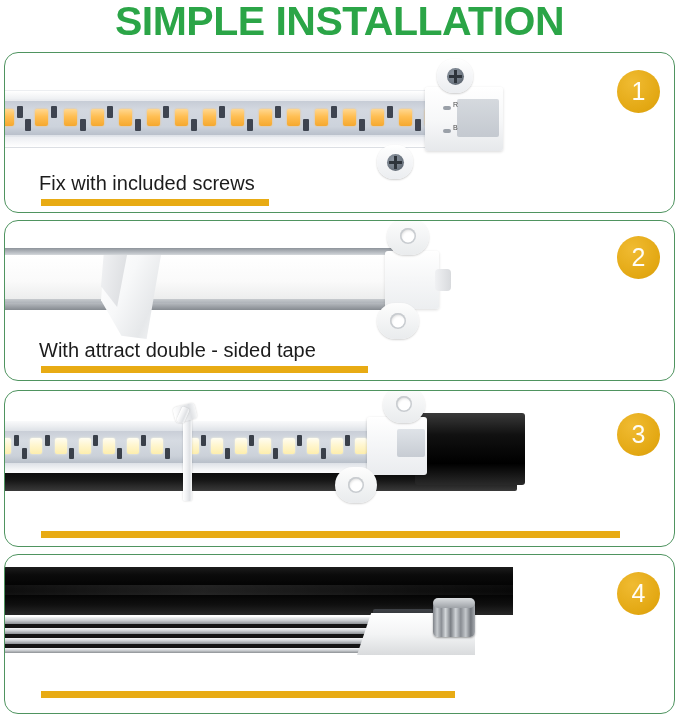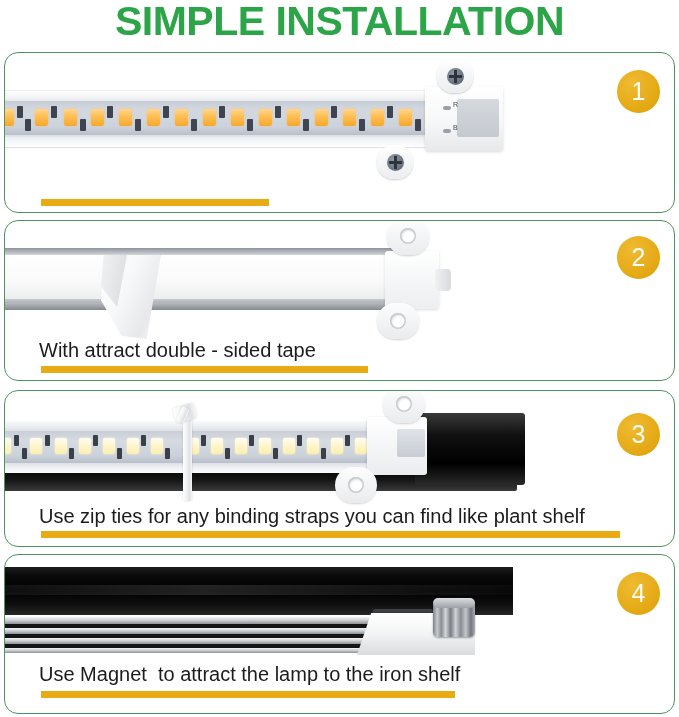--- a/index.html
+++ b/index.html
@@ -470,20 +470,21 @@
 
       <div class="bracket bracket-top">
         <div class="screw" style="left:10px; top:9px;"></div>
       </div>
       <div class="bracket bracket-bot">
         <div class="screw" style="left:10px; top:9px;"></div>
       </div>
     </div>
 
     <div class="badge badge-1">1</div>
+    <div class="caption cap-1">Fix with included screws</div>
     <div class="ubar ubar-1"></div>
   </div>
 
   <div class="panel panel-2">
 
     <div class="p2-art">
       <div class="p2-alu"></div>
       <div class="p2-alu-top"></div>
       <div class="p2-diff"></div>
       <div class="p2-alu-bot"></div>
@@ -556,21 +557,20 @@
 
       <div class="ear" style="left:378px; top:-4px;">
         <div class="ear-hole" style="left:13px; top:9px;"></div>
       </div>
       <div class="ear" style="left:330px; top:76px;">
         <div class="ear-hole" style="left:13px; top:10px;"></div>
       </div>
     </div>
 
     <div class="badge badge-3">3</div>
-    <div class="caption cap-3">Use zip ties for any binding straps you can find like plant shelf</div>
     <div class="ubar ubar-3"></div>
   </div>
 
   <div class="panel panel-4">
 
     <div class="p4-art">
       <div class="p4-black"></div>
       <div class="p4-black-sheen"></div>
 
       <div class="p4-stripe" style="top:62px; height:7px;"></div>
@@ -581,17 +581,16 @@
       <div class="p4-dark" style="top:89px; height:4px;"></div>
       <div class="p4-stripe" style="top:93px; height:5px;"></div>
 
       <div class="p4-bolt"></div>
       <div class="p4-mag-plate"></div>
       <div class="p4-knob"></div>
       <div class="p4-knob-top"></div>
     </div>
 
     <div class="badge badge-4">4</div>
-    <div class="caption cap-4">Use Magnet  to attract the lamp to the iron shelf</div>
     <div class="ubar ubar-4"></div>
   </div>
 
 </div>
 
 </body></html>

